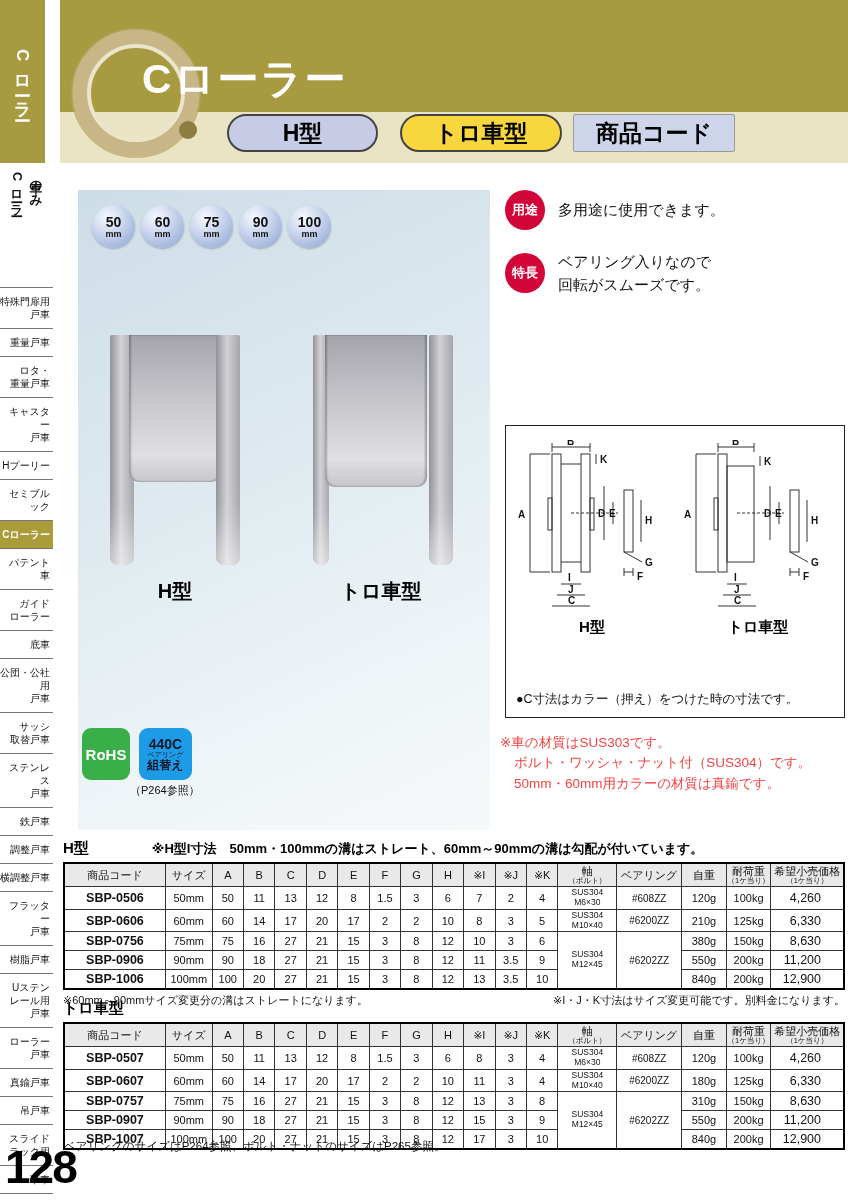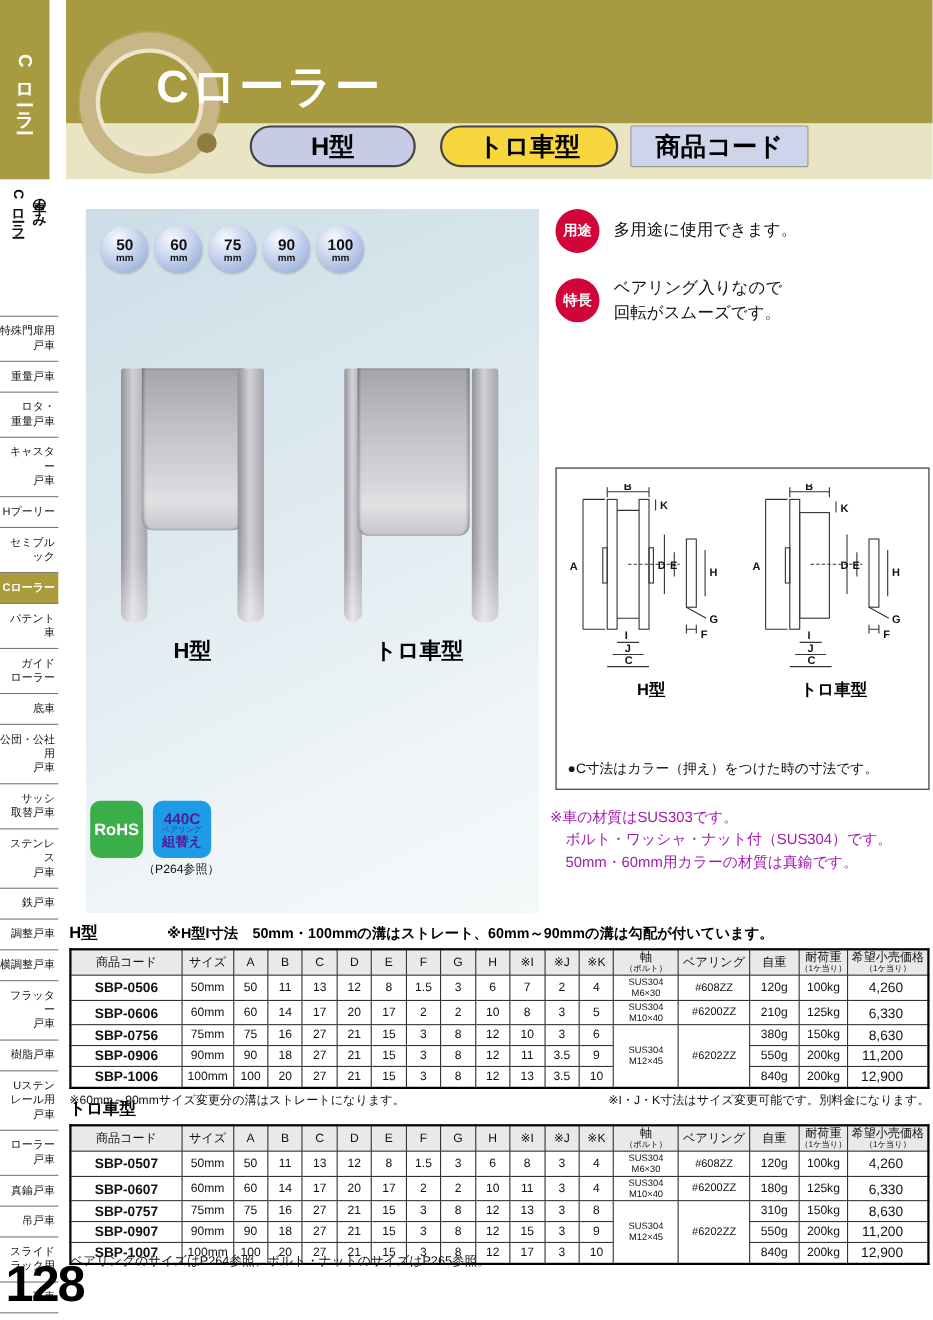--- a/index.html
+++ b/index.html
@@ -49,21 +49,21 @@
     background:linear-gradient(180deg,#a4a4ab 0%,#bcbcc2 30%,#e0e0e3 82%,#c6c6cb 100%);
     border-radius:0 0 10px 10px; box-shadow:inset 2px 0 2px rgba(0,0,0,.25), inset -2px 0 2px rgba(0,0,0,.25); }
   .roller-t .bar.l { width:16px; }
   .roller-t .web { left:12px; right:26px; height:66%; }
   .photo-label { position:absolute; top:388px; font-size:20px; font-weight:bold; color:#000; width:150px; text-align:center; }
   .label-h { left:22px; } .label-t { left:228px; }
   .certs { position:absolute; left:4px; top:538px; }
   .cert-row { display:flex; gap:9px; align-items:flex-start; }
   .rohs { width:48px; height:52px; background:#3aae49; border-radius:9px; color:#fff;
     display:flex; align-items:center; justify-content:center; font-size:15px; font-weight:bold; }
-  .b440 { width:53px; height:52px; background:#1e9be6; border-radius:9px; color:#4c1d95;
+  .b440 { width:53px; height:52px; background:#1e9be6; border-radius:9px; color:#0f172a;
     display:flex; flex-direction:column; align-items:center; justify-content:center; line-height:1.05; }
   .b440 .t1 { font-size:14px; font-weight:bold; } .b440 .t2 { font-size:7px; } .b440 .t3 { font-size:12px; font-weight:bold; }
   .cert-ref { margin:3px 0 0 48px; font-size:11px; color:#111;text-align:right; }
 
   
   .features { position:absolute; left:505px; top:190px; width:343px; }
   .feat-row { display:flex; gap:13px; margin-bottom:20px; align-items:center; }
   .feat-badge { flex:0 0 40px; width:40px; height:40px; border-radius:50%; background:#d20538;
     color:#fff; font-size:13px; font-weight:bold; display:flex; align-items:center; justify-content:center; }
   .feat-text { font-size:15px; color:#111; line-height:1.55; white-space:pre-line; }
@@ -71,21 +71,21 @@
   
   .diagram-box { position:absolute; left:505px; top:425px; width:340px; height:293px; background:#fff; border:1px solid #222; }
   .dia { position:absolute; top:14px; } .dia-h { left:6px; } .dia-t { left:172px; }
   .dia-label { position:absolute; top:192px; width:160px; text-align:center; font-size:15px; font-weight:bold; }
   .dlab-h { left:6px; } .dlab-t { left:172px; }
   .dia-caption { position:absolute; left:10px; bottom:9px; font-size:12.5px; color:#111; }
   .dia svg text { font-size:10px; font-weight:bold; fill:#111; font-family:"Liberation Sans",sans-serif; }
   .dia svg line, .dia svg rect, .dia svg path { stroke:#333; stroke-width:1; fill:none; }
 
   
-  .mat-notes { position:absolute; left:500px; top:733px; width:348px; font-size:13.5px; line-height:1.5; color:#a21caf; }
+  .mat-notes { position:absolute; left:500px; top:733px; width:348px; font-size:13.5px; line-height:1.5; color:#ef4444; }
   .mat-notes div + div { padding-left:14px; }
 
   
   .tbl-sec { position:absolute; left:63px; width:782px; }
   .sec-h { top:839px; } .sec-t { top:999px; }
   .tbl-head { display:flex; align-items:baseline; margin-bottom:4px; }
   .tbl-title { font-size:15px; font-weight:bold; color:#000; }
   .tbl-note { margin-left:63px; font-size:13px; font-weight:bold; color:#000; }
   table { border-collapse:collapse; width:782px; table-layout:fixed; border:2px solid #000; }
   th { background:#e9e9e9; border:1px solid #333; font-weight:normal; font-size:11px; padding:1px 0; color:#111; line-height:1.1; }

